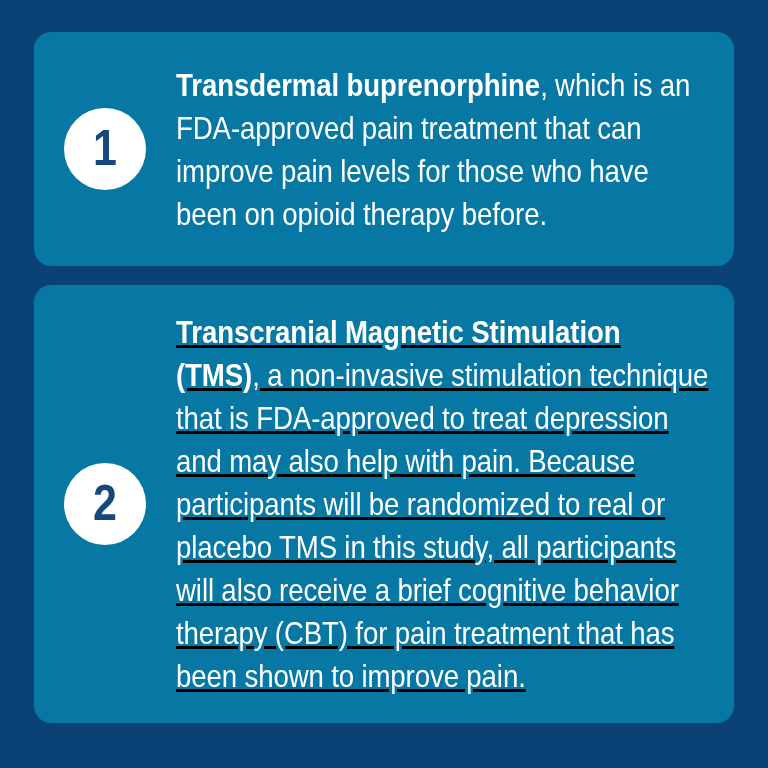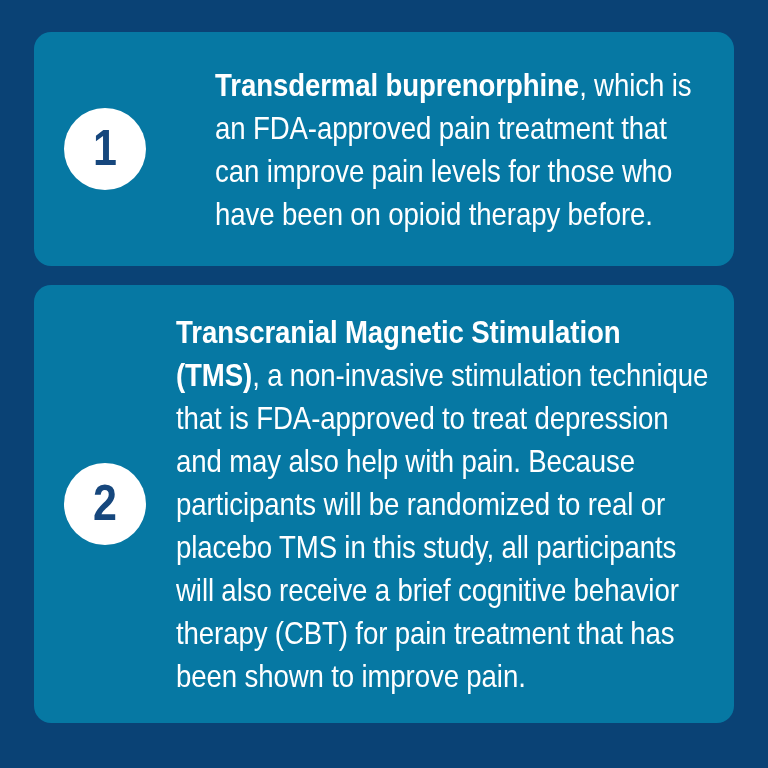--- a/index.html
+++ b/index.html
@@ -94,22 +94,22 @@
     transform: scaleX(0.905);
     transform-origin: left center;
     width: 110.5%;
   }
 
   .card-text b {
     font-weight: 700;
   }
 
   
-  #card-1 .body-col { padding-top: 2px; margin-left: 39px; }
-  #card-2 .body-col { padding-top: 0; }
+  #card-1 .body-col { padding-top: 2px; }
+  #card-2 .body-col { padding-top: 0; text-decoration: underline; }
   #card-2 .badge-col { align-self: center; }
 </style>
 </head>
 <body>
 
 <div id="canvas">
 
   <div class="card" id="card-1">
     <div class="badge-col">
       <div class="badge">

